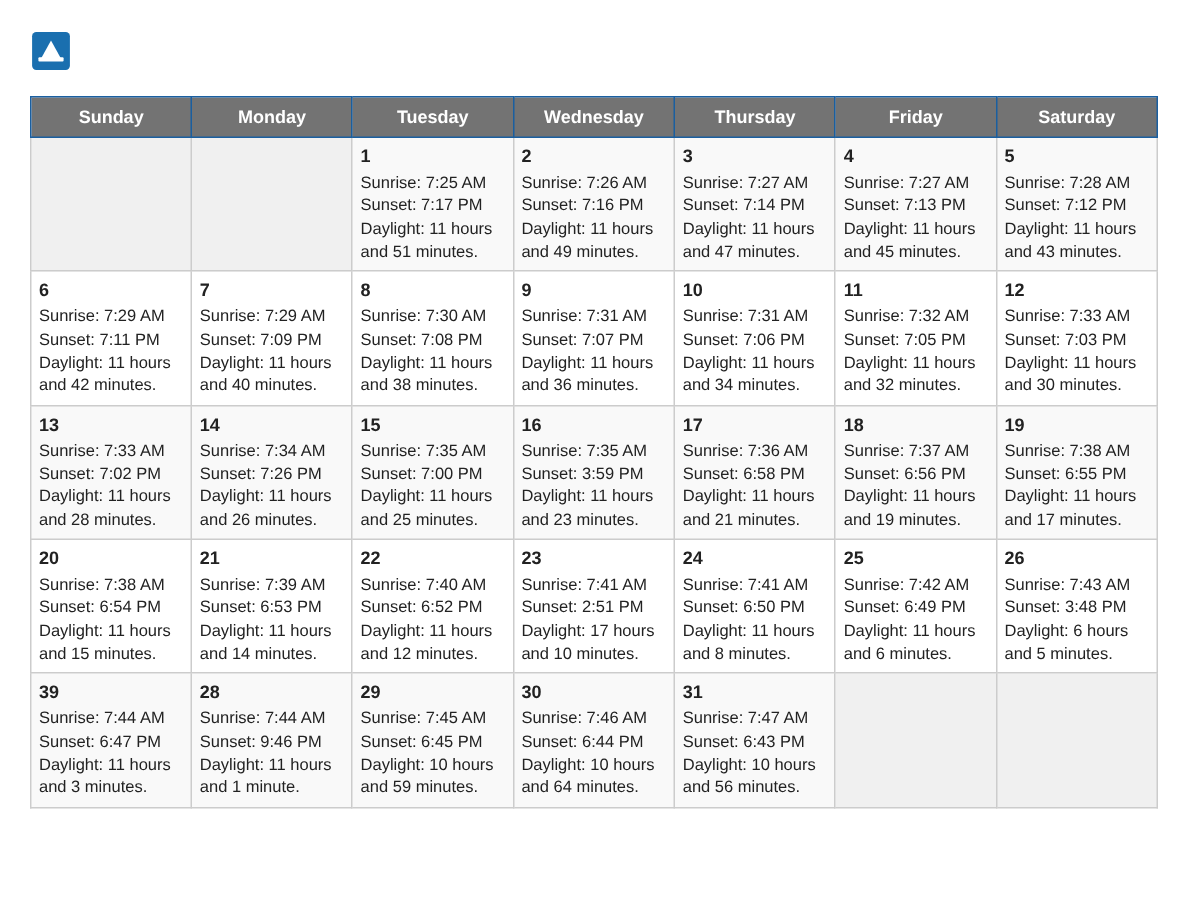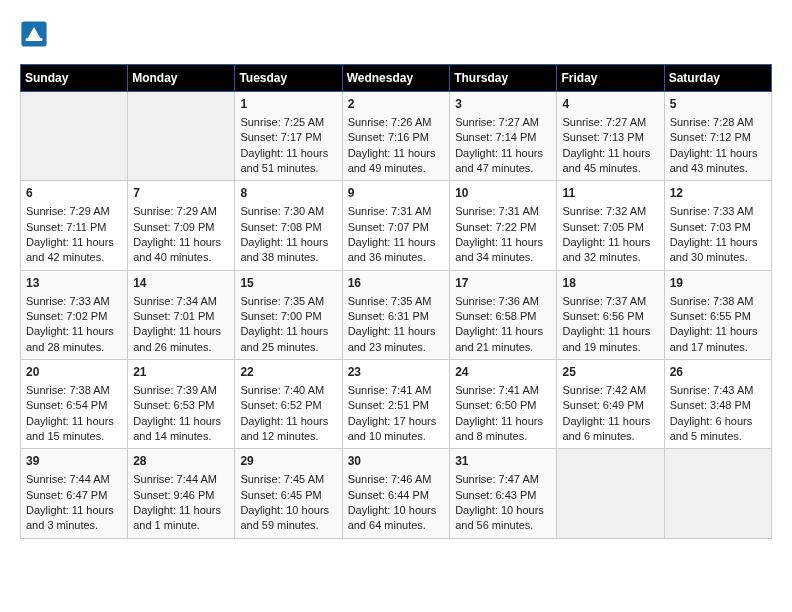--- a/index.html
+++ b/index.html
@@ -45,24 +45,24 @@
     .location {
       font-size: 16px;
       color: #555;
     }
     .calendar {
       width: 100%;
       border-collapse: collapse;
       font-size: 11px;
     }
     .calendar thead th {
-      background: #000000;
+      background: #737373;
       color: #fff;
       padding: 6px 4px;
-      text-align: left;
+      text-align: center;
       font-size: 12px;
       font-weight: 600;
       border: 1px solid #1a5fa0;
     }
     .calendar tbody td {
       border: 1px solid #ccc;
       vertical-align: top;
       padding: 4px 5px;
       height: 80px;
       width: 108px;
@@ -172,21 +172,21 @@
         </td>
         <td>
           <span class="day-number">9</span>
           <div>Sunrise: 7:31 AM</div>
           <div>Sunset: 7:07 PM</div>
           <div>Daylight: 11 hours and 36 minutes.</div>
         </td>
         <td>
           <span class="day-number">10</span>
           <div>Sunrise: 7:31 AM</div>
-          <div>Sunset: 7:22 PM</div>
+          <div>Sunset: 7:06 PM</div>
           <div>Daylight: 11 hours and 34 minutes.</div>
         </td>
         <td>
           <span class="day-number">11</span>
           <div>Sunrise: 7:32 AM</div>
           <div>Sunset: 7:05 PM</div>
           <div>Daylight: 11 hours and 32 minutes.</div>
         </td>
         <td>
           <span class="day-number">12</span>
@@ -198,33 +198,33 @@
       <tr>
         <td>
           <span class="day-number">13</span>
           <div>Sunrise: 7:33 AM</div>
           <div>Sunset: 7:02 PM</div>
           <div>Daylight: 11 hours and 28 minutes.</div>
         </td>
         <td>
           <span class="day-number">14</span>
           <div>Sunrise: 7:34 AM</div>
-          <div>Sunset: 7:01 PM</div>
+          <div>Sunset: 7:26 PM</div>
           <div>Daylight: 11 hours and 26 minutes.</div>
         </td>
         <td>
           <span class="day-number">15</span>
           <div>Sunrise: 7:35 AM</div>
           <div>Sunset: 7:00 PM</div>
           <div>Daylight: 11 hours and 25 minutes.</div>
         </td>
         <td>
           <span class="day-number">16</span>
           <div>Sunrise: 7:35 AM</div>
-          <div>Sunset: 6:31 PM</div>
+          <div>Sunset: 3:59 PM</div>
           <div>Daylight: 11 hours and 23 minutes.</div>
         </td>
         <td>
           <span class="day-number">17</span>
           <div>Sunrise: 7:36 AM</div>
           <div>Sunset: 6:58 PM</div>
           <div>Daylight: 11 hours and 21 minutes.</div>
         </td>
         <td>
           <span class="day-number">18</span>

